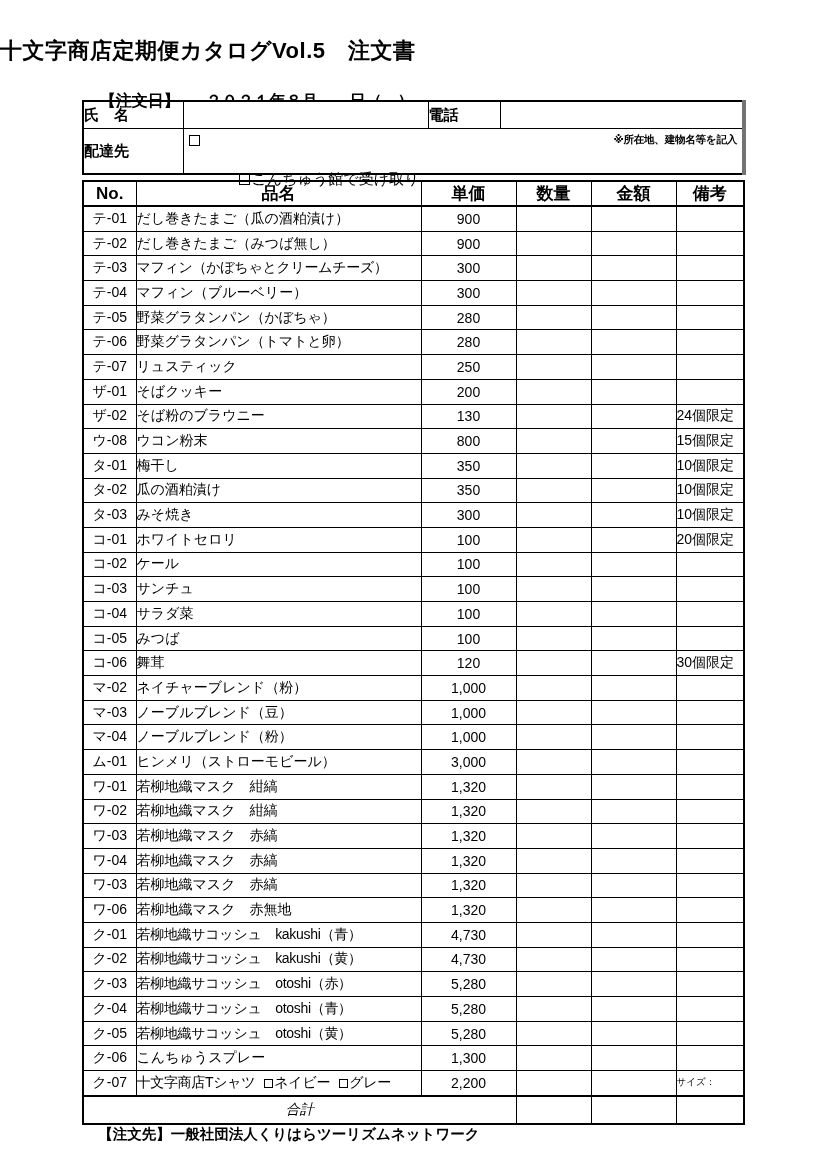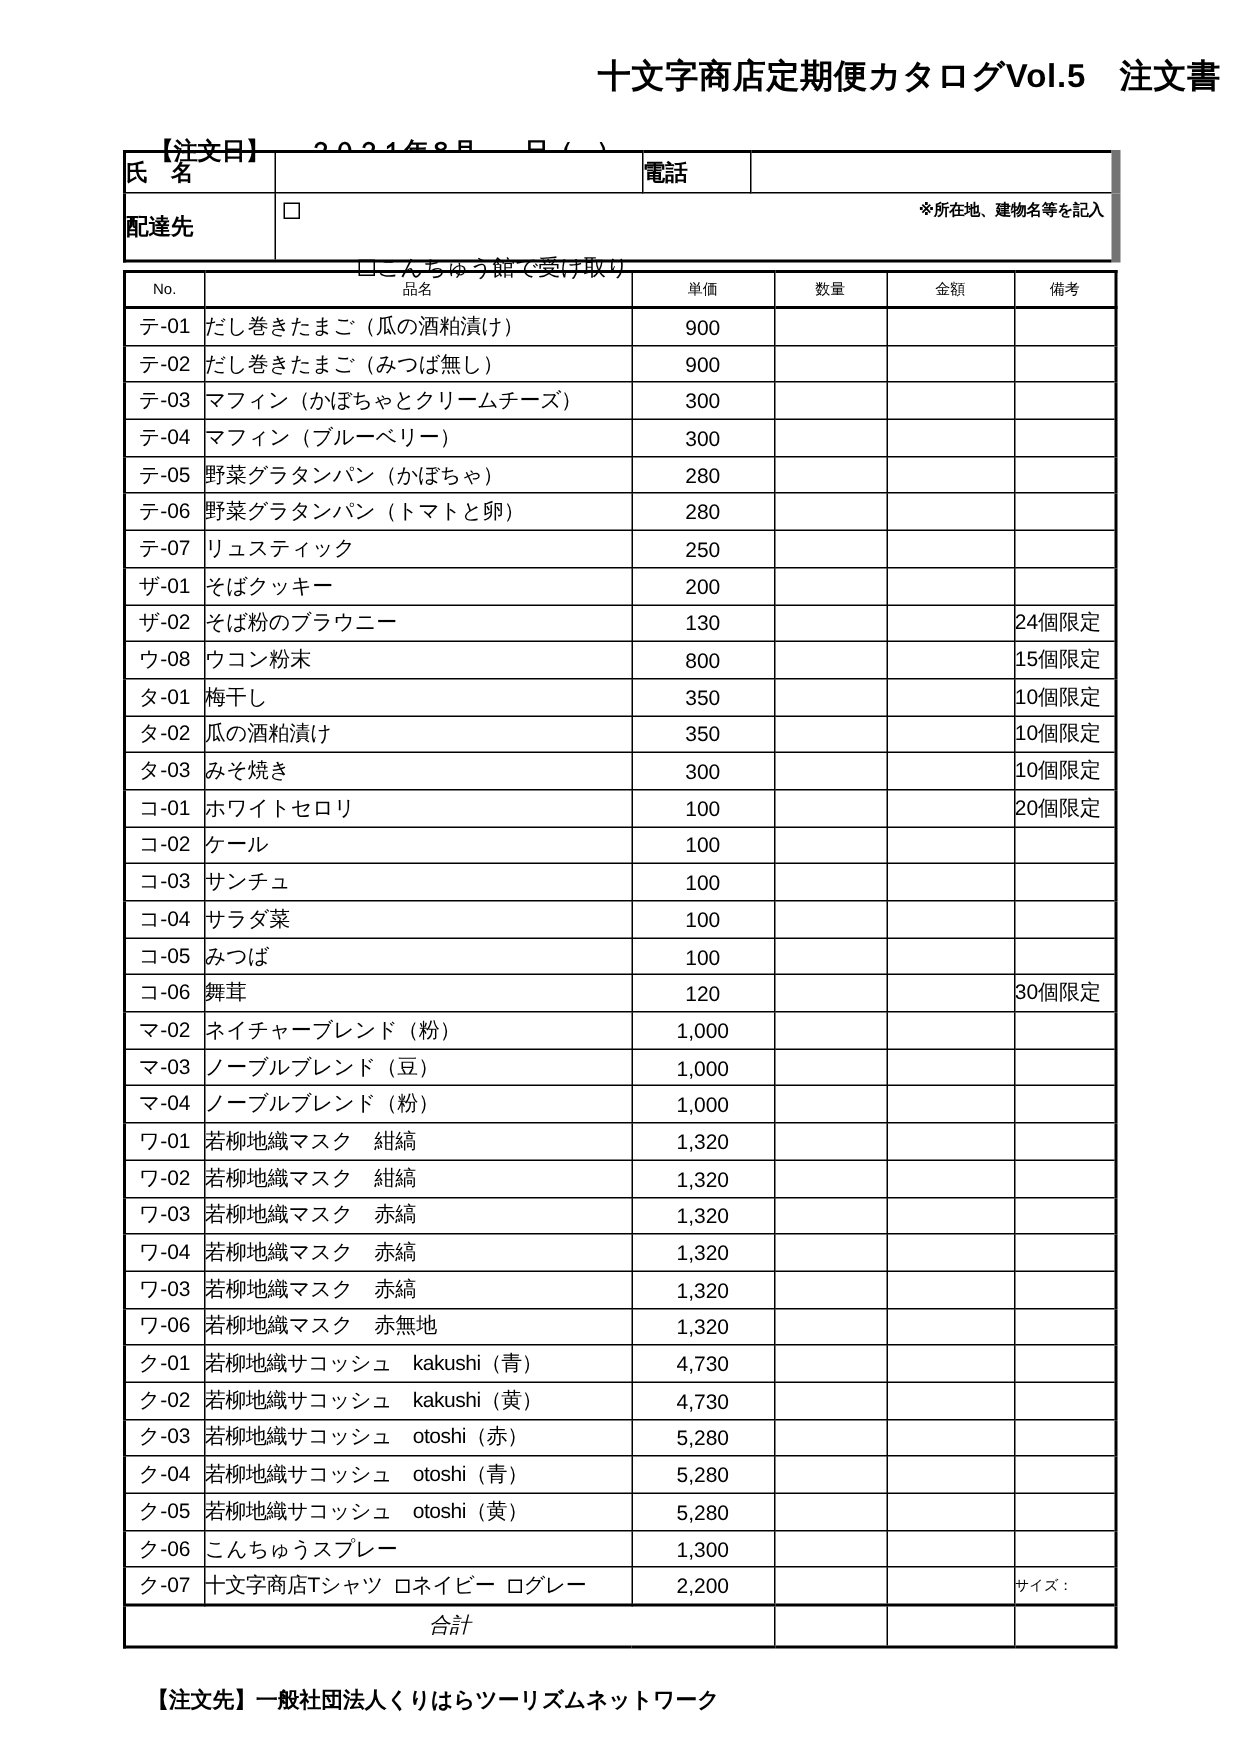--- a/index.html
+++ b/index.html
@@ -20,22 +20,21 @@
     left: 0; top: 0;
     width: 826px;
     height: 1170px;
   }
 
   
   .title-row {
     position: absolute;
     left: 0; top: 36px;
     width: 796px;
-    text-align: right;
-    padding-left: 18px;
+    text-align: left;
   }
   .title-text {
     font-size: 22px;
     font-weight: bold;
     letter-spacing: 0.5px;
     white-space: pre;
   }
 
   
   .orderdate-row {
@@ -54,21 +53,21 @@
     width: 661px;
     border-collapse: collapse;
     table-layout: fixed;
   }
   .hdr-table td {
     border: 1px solid #000;
     padding: 0;
     vertical-align: middle;
   }
   .hdr-table .outer-l { border-left: 2px solid #000; }
-  .hdr-table .outer-r { border-right: 6px solid #737373; }
+  .hdr-table .outer-r { border-right: 4px solid #737373; }
   .hdr-top td { border-top: 2px solid #000; }
   .hdr-bot td { border-bottom: 2px solid #000; }
 
   .cell-label {
     font-size: 15px;
     font-weight: bold;
     height: 26px;
     white-space: pre;
   }
   .cell-blank { background: #fff; }
@@ -129,22 +128,22 @@
     padding: 0;
     height: 23.7px;
     font-size: 14px;
     font-weight: normal;
     overflow: hidden;
     white-space: nowrap;
   }
   .items-table tr.head th {
     border-top: 2px solid #000;
     border-bottom: 2px solid #000;
-    font-size: 10px;
-    font-weight: normal;
+    font-size: 17px;
+    font-weight: bold;
     text-align: center;
     height: 22px;
   }
   .items-table .c-l { border-left: 2px solid #000; }
   .items-table .c-r { border-right: 2px solid #000; }
   .items-table tr.total td {
     border-top: 2px solid #000;
     border-bottom: 2px solid #000;
     height: 26px;
     font-style: italic;
@@ -416,20 +415,28 @@
         </tr>
         <tr>
           <td class="col-no c-l">マ-04</td>
           <td class="col-name">ノーブルブレンド（粉）</td>
           <td class="col-price">1,000</td>
           <td class="col-qty"></td>
           <td class="col-amount"></td>
           <td class="col-note c-r"></td>
         </tr>
         <tr>
+          <td class="col-no c-l">ム-01</td>
+          <td class="col-name">ヒンメリ（ストローモビール）</td>
+          <td class="col-price">3,000</td>
+          <td class="col-qty"></td>
+          <td class="col-amount"></td>
+          <td class="col-note c-r"></td>
+        </tr>
+        <tr>
           <td class="col-no c-l">ワ-01</td>
           <td class="col-name">若柳地織マスク　紺縞</td>
           <td class="col-price">1,320</td>
           <td class="col-qty"></td>
           <td class="col-amount"></td>
           <td class="col-note c-r"></td>
         </tr>
         <tr>
           <td class="col-no c-l">ワ-02</td>
           <td class="col-name">若柳地織マスク　紺縞</td>

